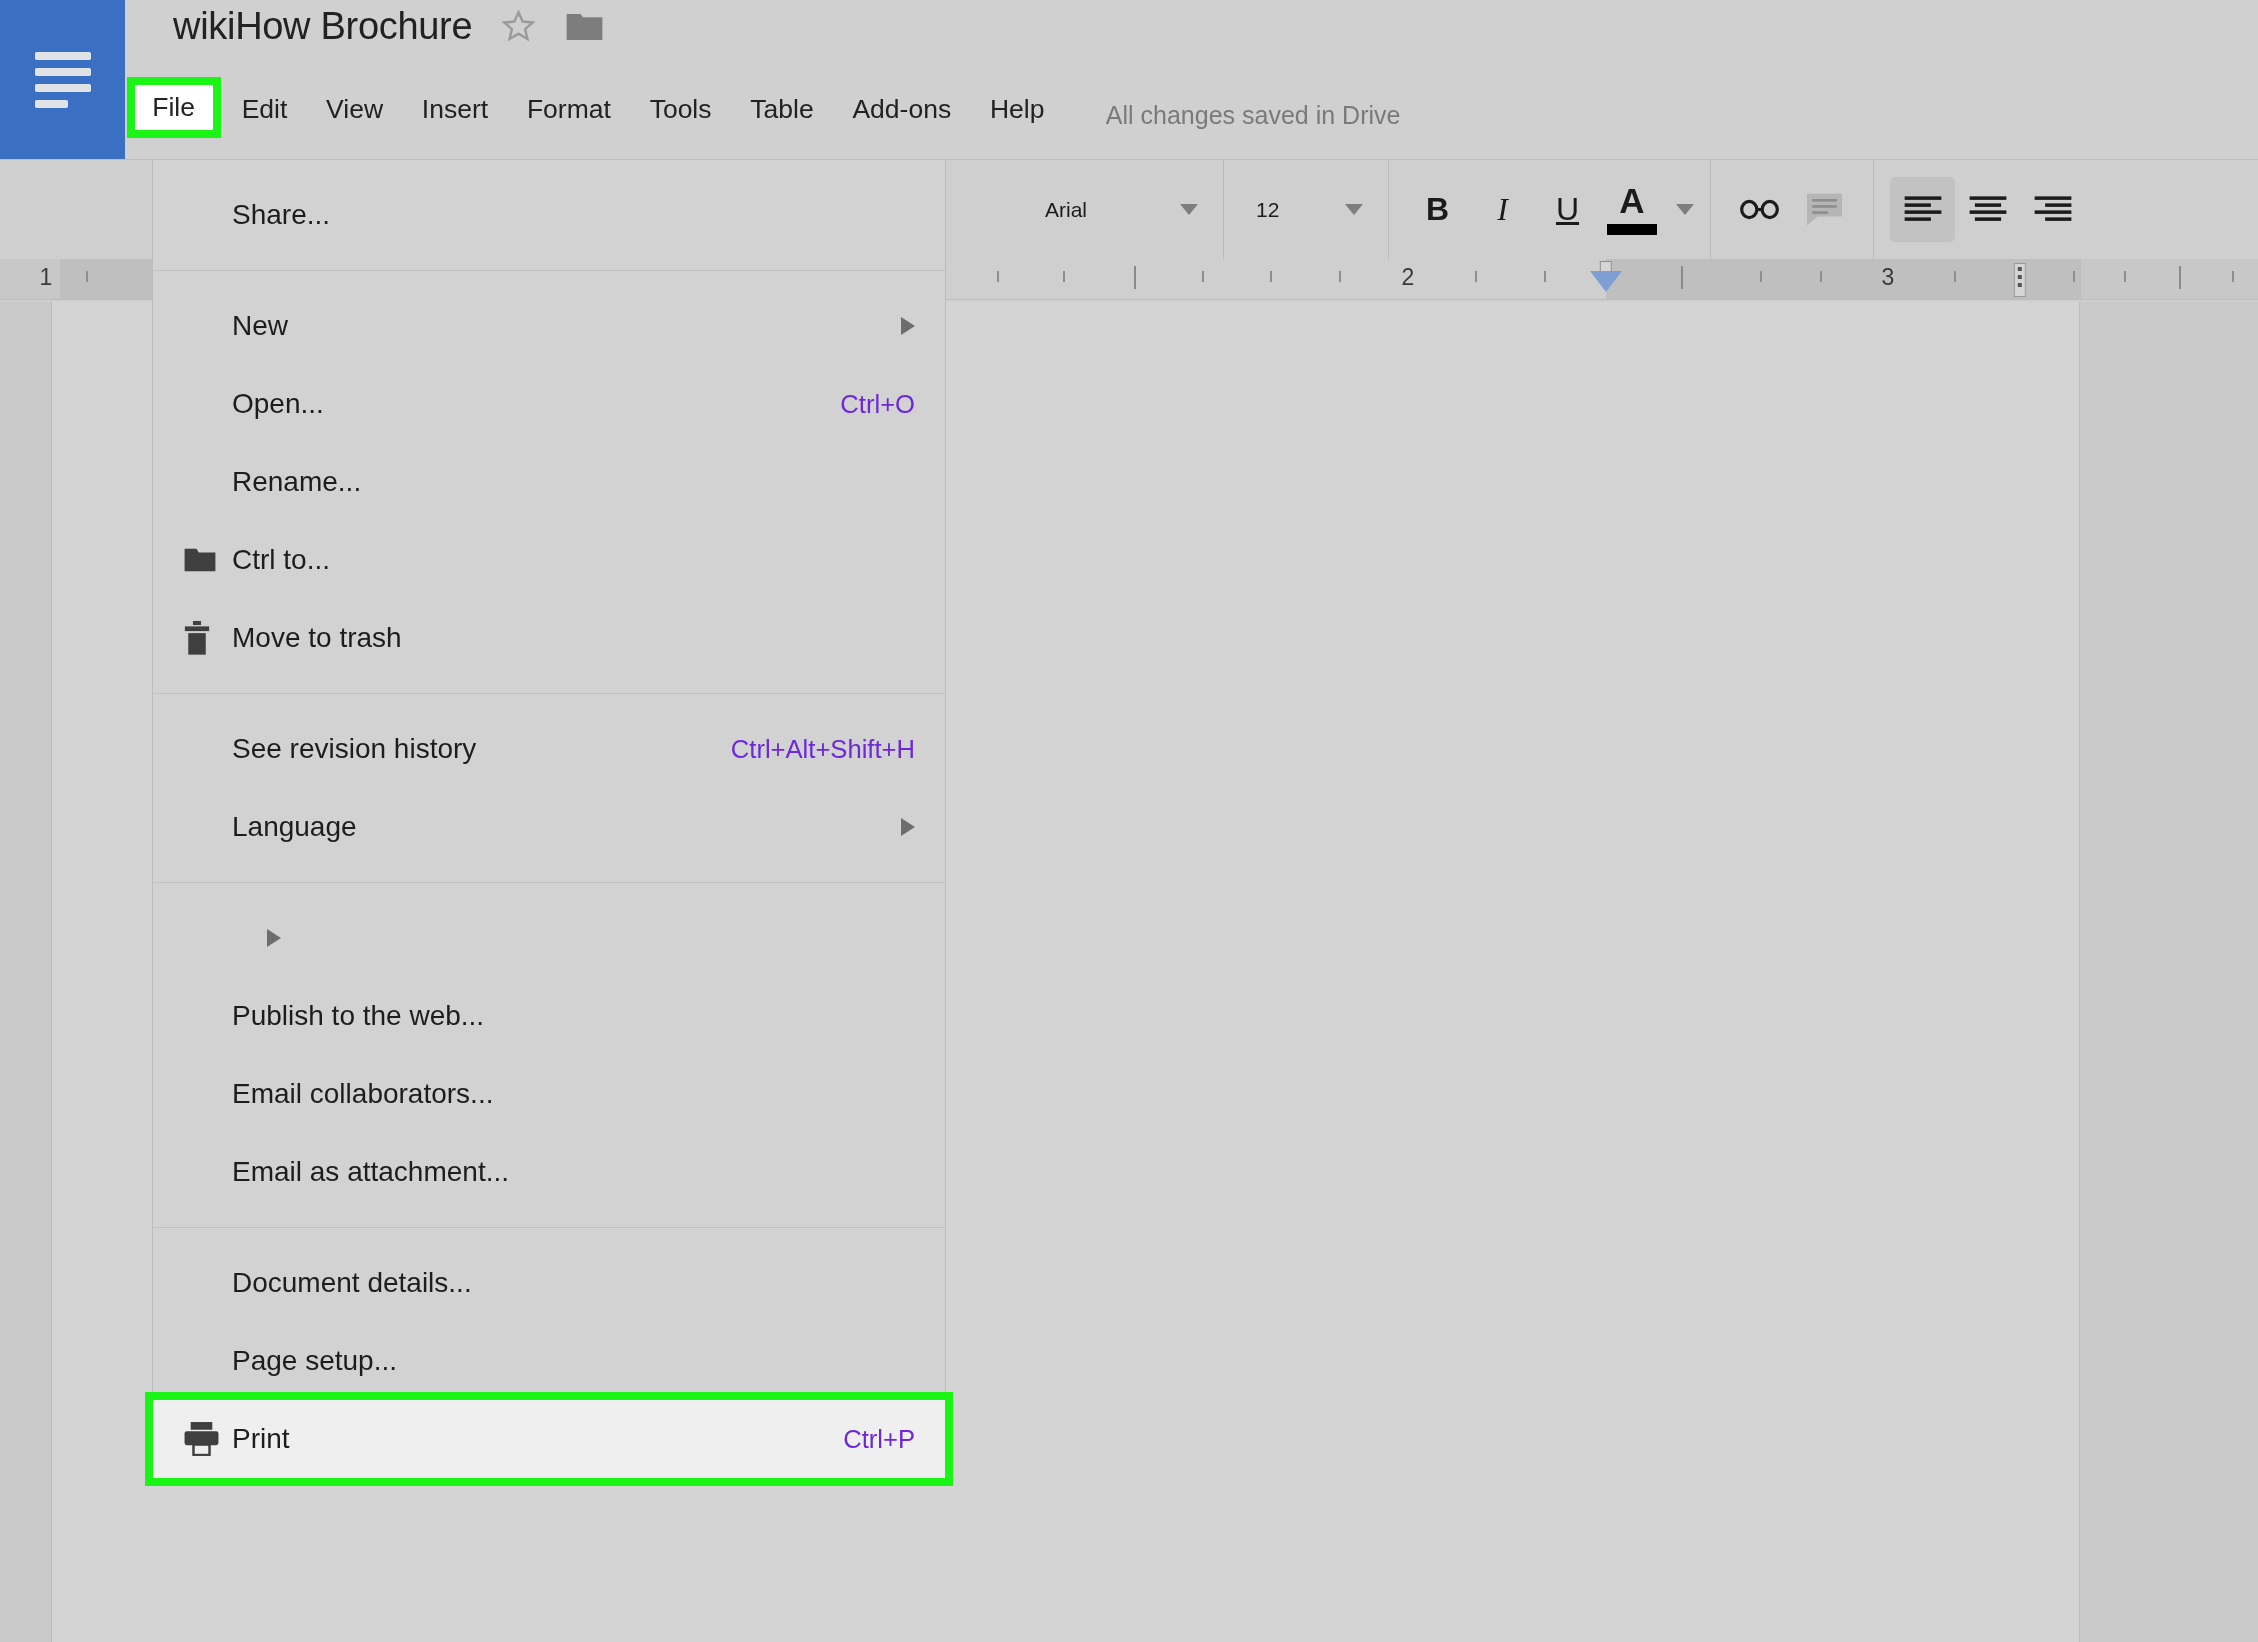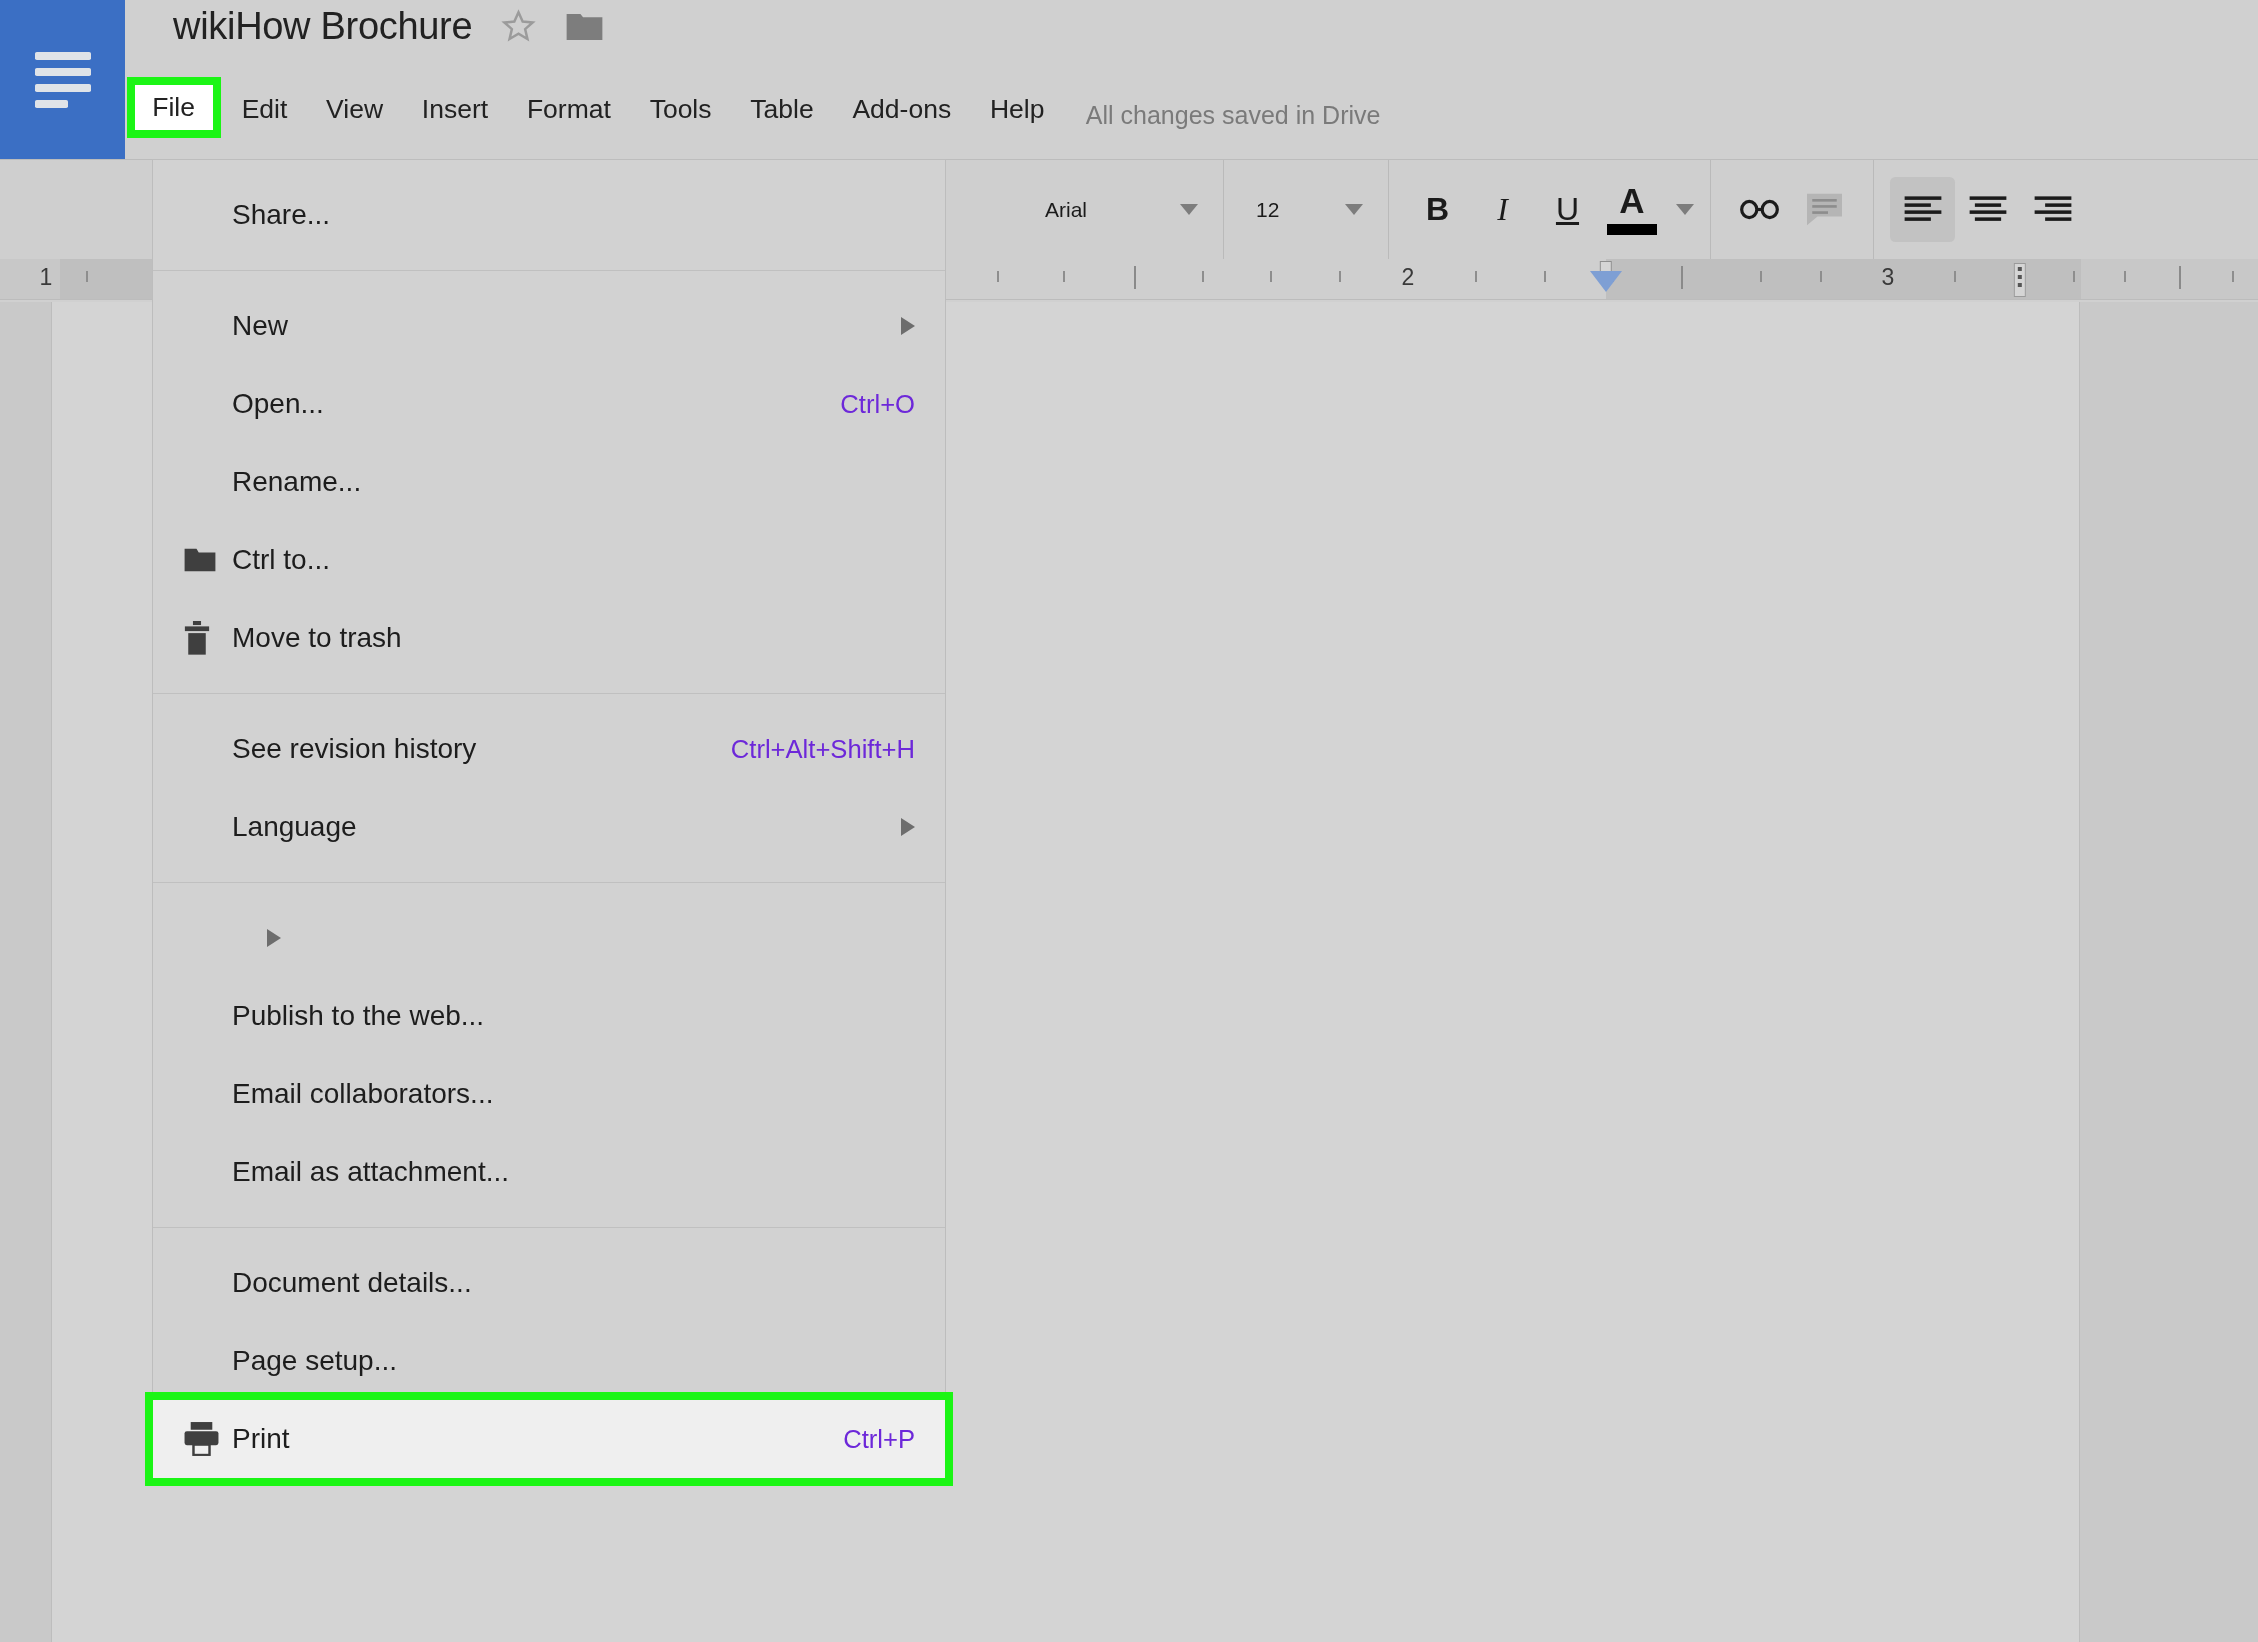--- a/index.html
+++ b/index.html
@@ -55,21 +55,21 @@
     white-space: nowrap;
   }
   .menu-item.active {
     background: #ffffff;
     outline: 8px solid #1bf515;
     position: relative; z-index: 30;
     padding: 7px 17.6px;
     margin: 0 9.7px;
   }
   .save-state {
-    font-size: 25px; color: #7a7a7a; margin-left: 22px; white-space: nowrap;
+    font-size: 25px; color: #7a7a7a; margin-left: 42px; white-space: nowrap;
   }
 
   
   .toolbar {
     position: absolute; left: 0; top: 159px; right: 0; height: 101px;
     background: #cfcfcf;
     border-top: 1.8px solid #bcbcbc;
     border-bottom: 1.8px solid #bcbcbc;
     display: flex; align-items: center;
   }

